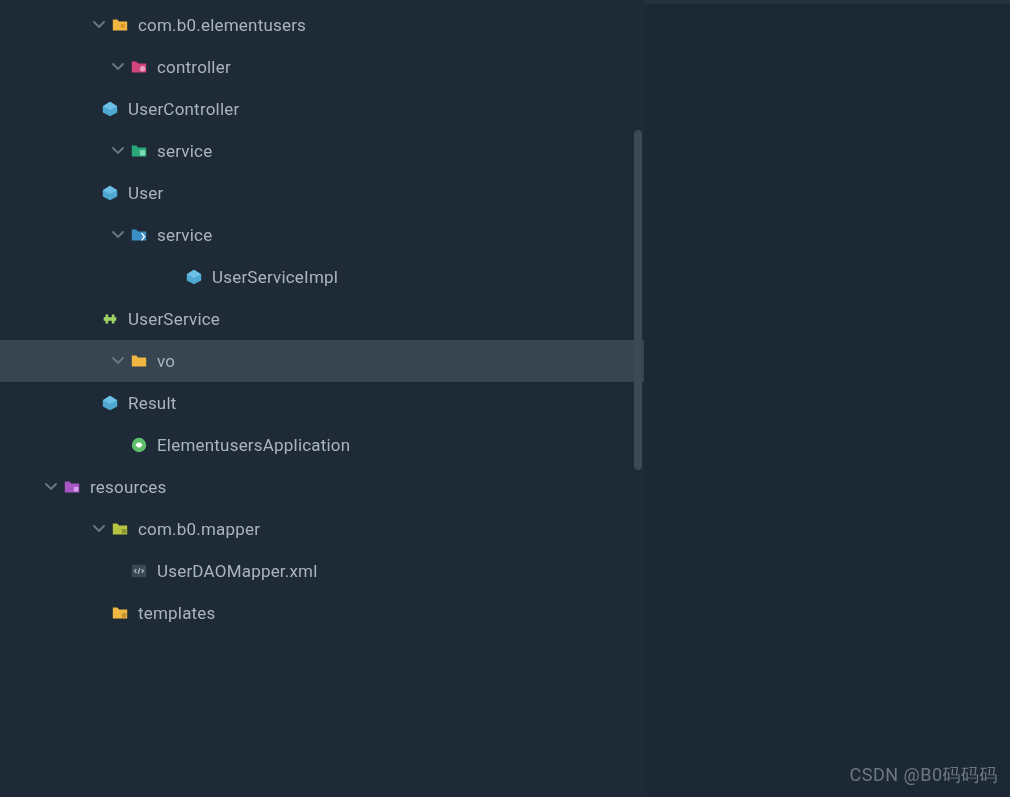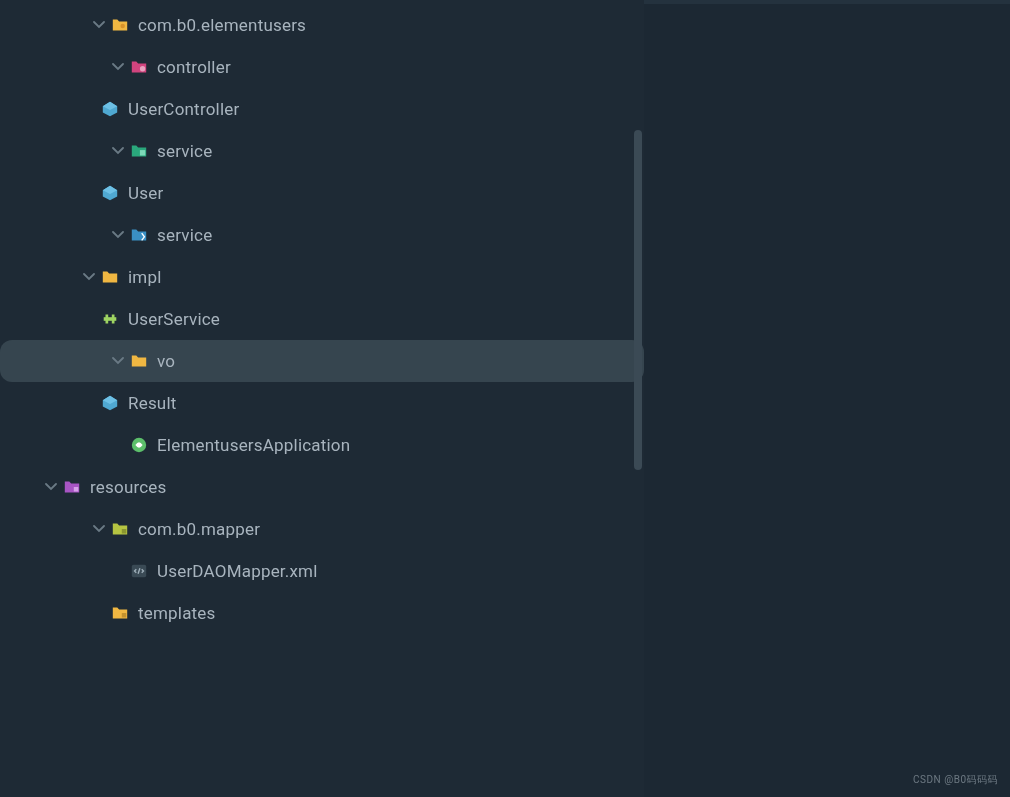--- a/index.html
+++ b/index.html
@@ -45,21 +45,20 @@
     .tree-row {
       display: flex;
       align-items: center;
       height: 42px;
       cursor: pointer;
       padding-left: 0;
       white-space: nowrap;
     }
     .tree-row.selected {
       background: #36454f;
-      border-radius: 12px;
     }
     .indent-0 { padding-left: 40px; }
     .indent-1 { padding-left: 88px; }
     .indent-2 { padding-left: 107px; }
     .indent-3 { padding-left: 78px; }
     .indent-4 { padding-left: 162px; }
     .chevron {
       width: 22px;
       display: inline-flex;
       align-items: center;
@@ -79,21 +78,21 @@
       margin-right: 8px;
     }
     .node-name {
       font-size: 17px;
       letter-spacing: 0.2px;
     }
     .watermark {
       position: absolute;
       bottom: 10px;
       right: 12px;
-      font-size: 10px;
+      font-size: 18px;
       color: #8e9aa3;
       opacity: 0.7;
       letter-spacing: 0.5px;
     }
   </style>
 </head>
 <body>
 
 <div class="topbar"></div>
 <div class="panel-container">
@@ -166,32 +165,30 @@
               <use href="#chev-down"></use>
             </svg>
           </span>
           <span class="node-icon">
             <svg viewBox="0 0 20 20" width="18" height="18">
               <use href="#i-folder-service"></use>
             </svg>
           </span>
           <span class="node-name">service</span>
         </div>
-        <div class="tree-row indent-3">
-          <span class="chevron ">
-            <svg viewBox="0 0 12 12">
-              <use href="#chev-down"></use>
-            </svg>
-          </span>
-          <span class="node-icon">
-            <svg viewBox="0 0 20 20" width="18" height="18">
-              <use href="#i-folder"></use>
-            </svg>
-          </span>
-          <span class="node-name">impl</span>
+        <div class="tree-row indent-4">
+          <span class="chevron none">
+            <svg viewBox="0 0 12 12"></svg>
+          </span>
+          <span class="node-icon">
+            <svg viewBox="0 0 20 20" width="18" height="18">
+              <use href="#i-class"></use>
+            </svg>
+          </span>
+          <span class="node-name">UserServiceImpl</span>
         </div>
         <div class="tree-row indent-3">
           <span class="chevron none">
             <svg viewBox="0 0 12 12"></svg>
           </span>
           <span class="node-icon">
             <svg viewBox="0 0 20 20" width="18" height="18">
               <use href="#i-interface"></use>
             </svg>
           </span>

